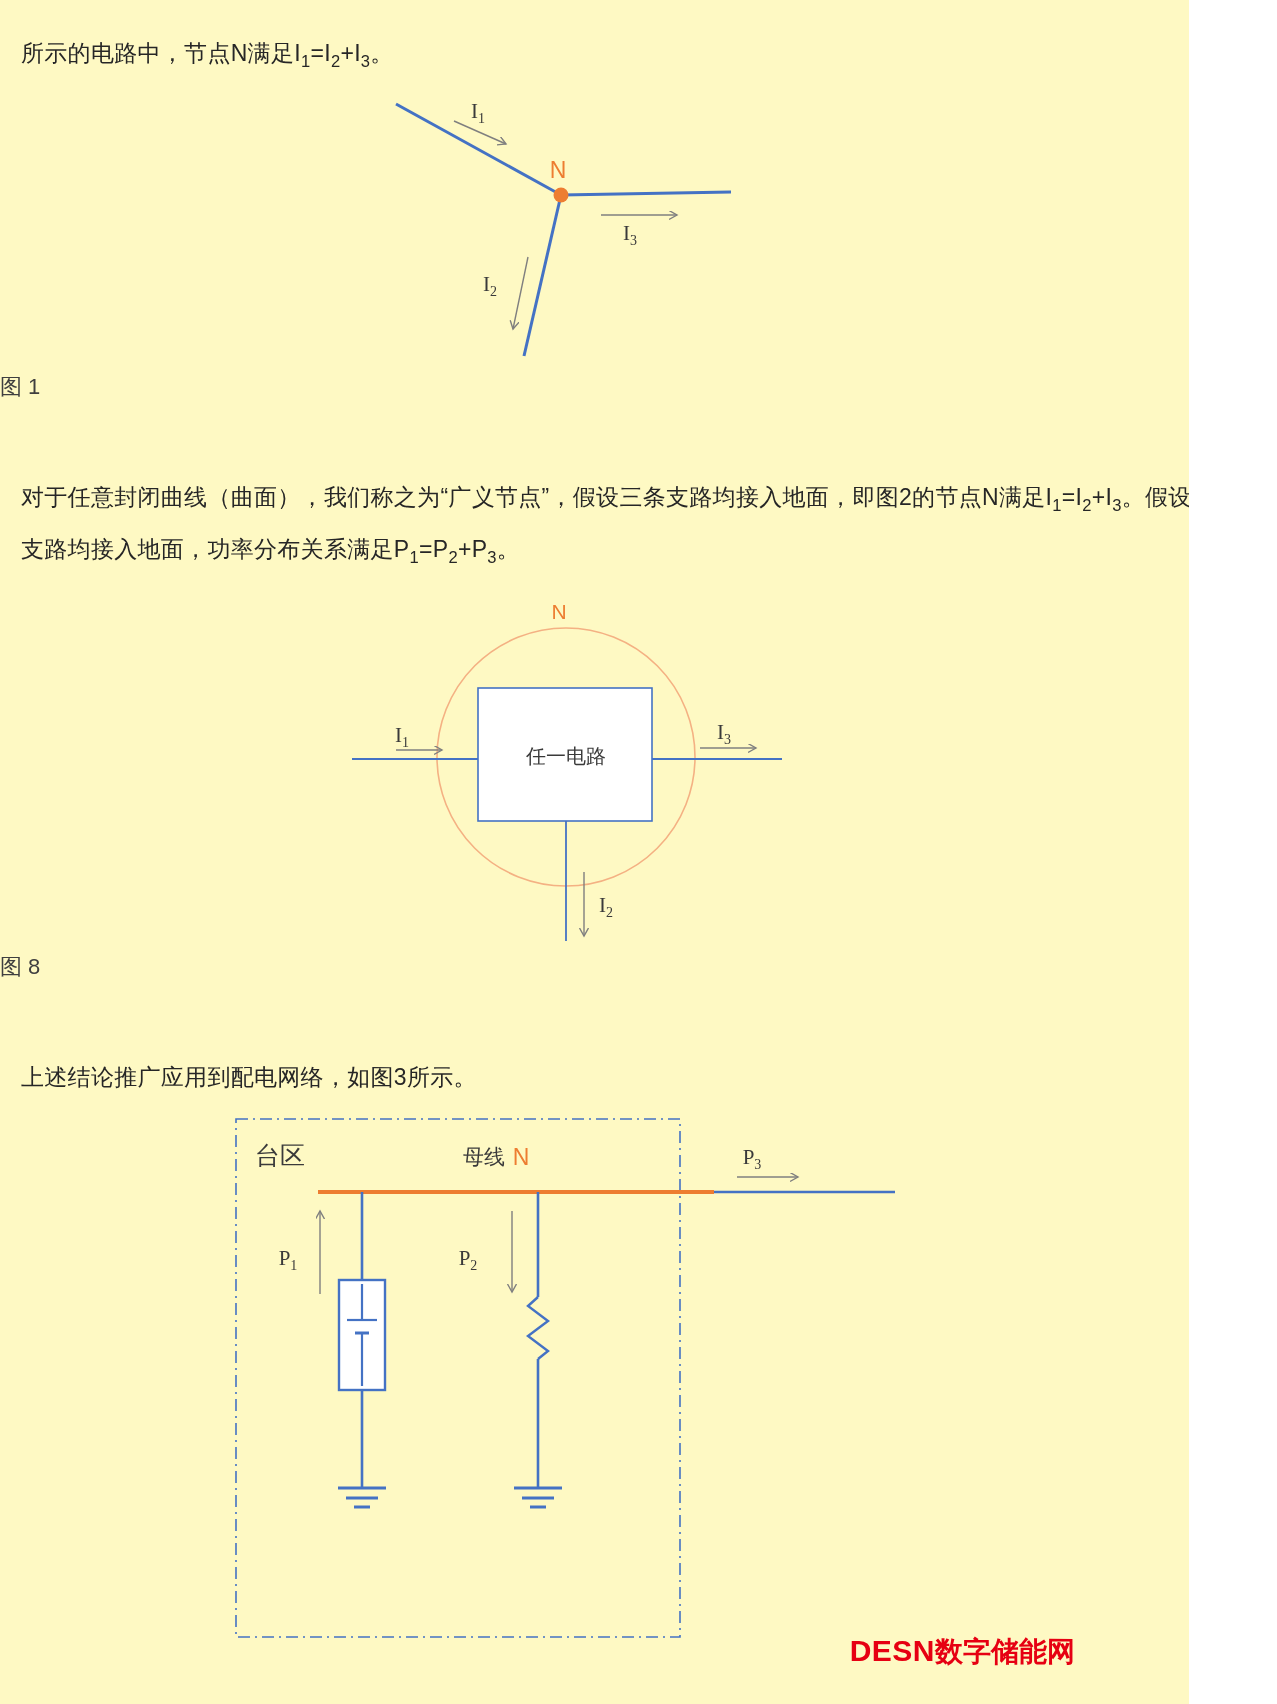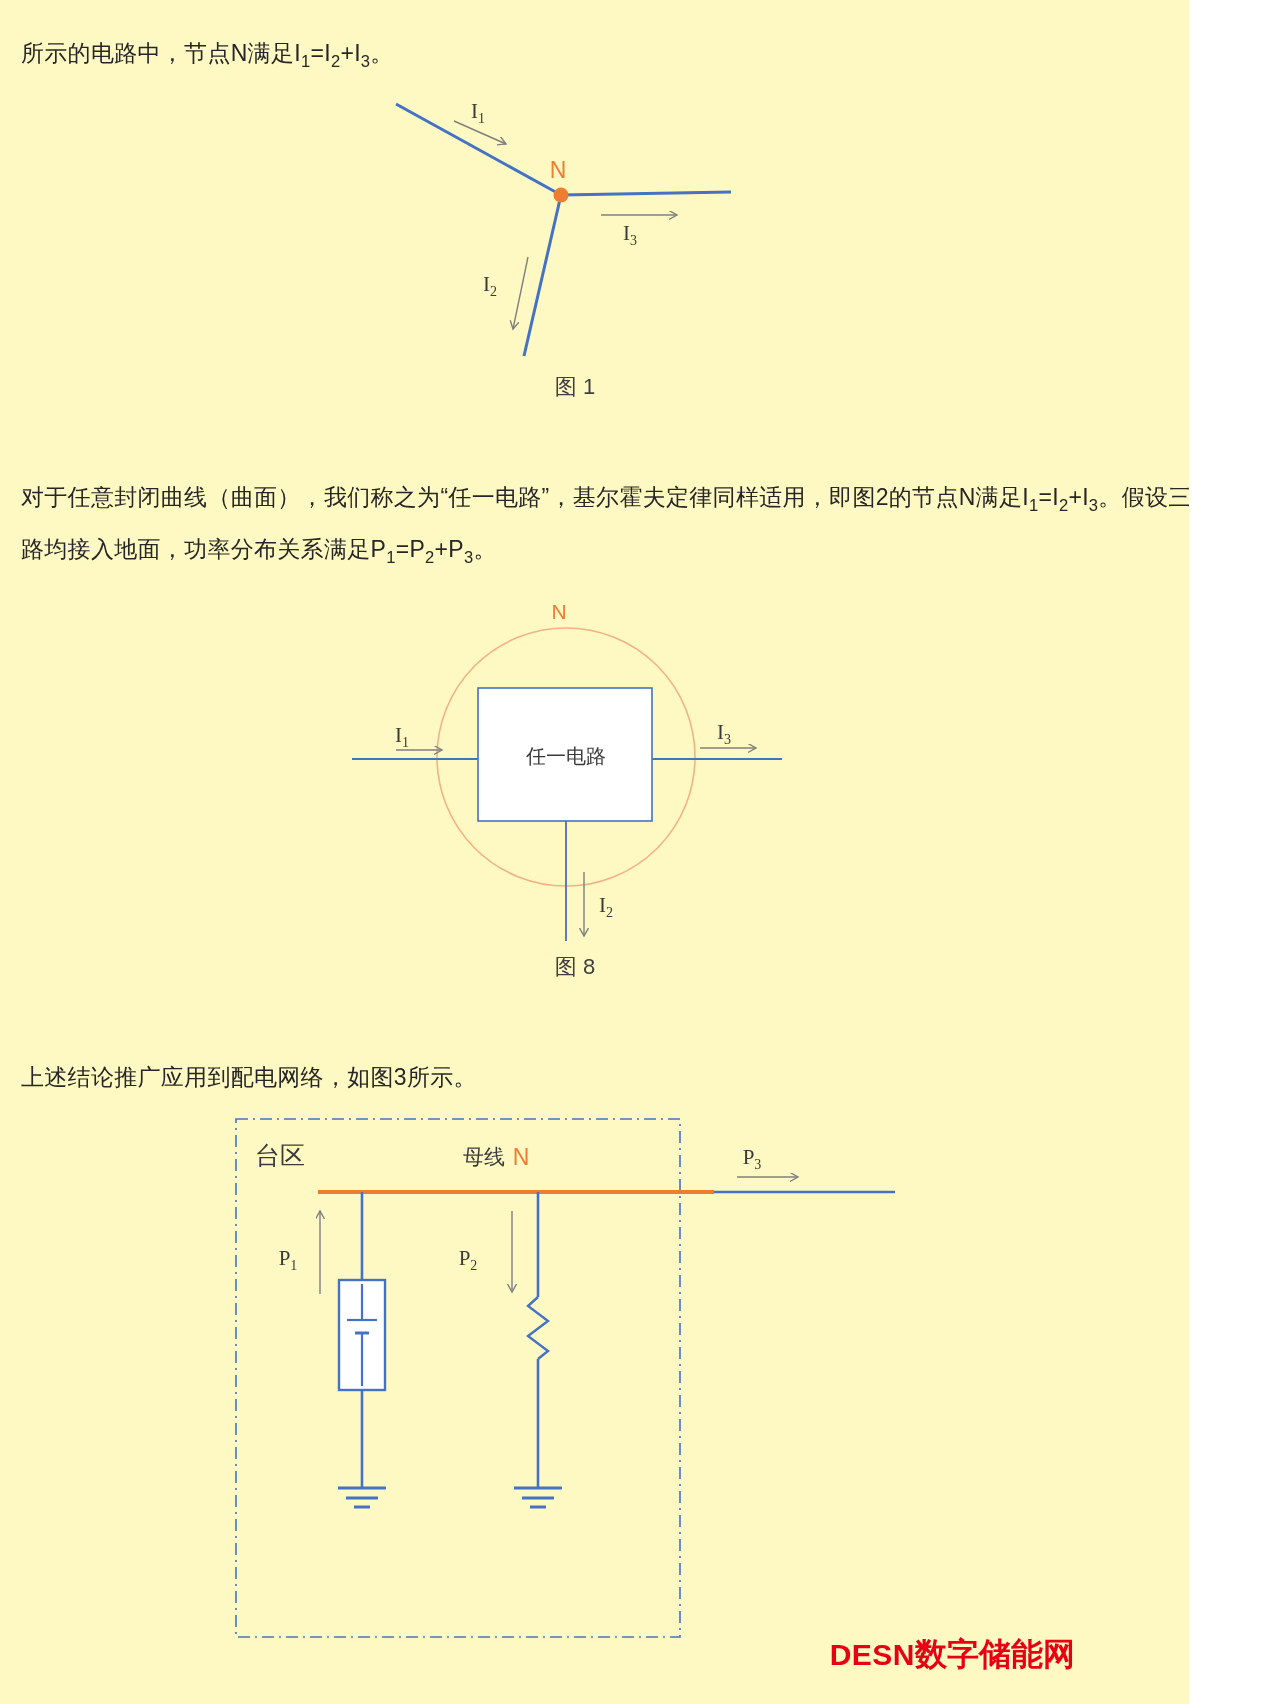--- a/index.html
+++ b/index.html
@@ -7,30 +7,30 @@
     width: 1277px; height: 1704px; background: #ffffff;
     font-family: "Liberation Sans", "DejaVu Sans", sans-serif;
   }
   .page { position: relative; width: 1189px; height: 1704px; background: #fef9c3; overflow: hidden; }
   .para {
     position: absolute; left: 21px; width: 1238px;
     font-size: 23px; line-height: 52px; color: #262626; letter-spacing: 0.3px;
   }
   .para sub { font-size: 72%; line-height: 0; }
   .caption {
-    position: absolute; left: 0px; width: 1150px; text-align: center;
+    position: absolute; left: 0px; width: 1150px; 
     font-size: 22px; color: #3f3f3f;
   }
   .fig { position: absolute; }
   .logo {
     position: absolute; top: 1633px; right: 114px; white-space: nowrap;
     font-weight: 700; color: #E60012;
   }
   .logo-brand { font-size: 30px; letter-spacing: 0.5px; }
-  .logo-suffix { font-size: 32px; }
+  .logo-suffix { font-size: 28px; }
   svg .wire { stroke: #4472C4; fill: none; }
   svg .arrow { stroke: #7f7f7f; stroke-width: 1.4; fill: none; }
   svg text { fill: #3a3a3a; }
   svg .serif { font-family: "Liberation Serif", "DejaVu Serif", serif; font-size: 21px; }
   svg .sub { font-size: 14px; }
   svg .cjk { font-family: "Liberation Sans", "DejaVu Sans", sans-serif; }
   svg .orange-label { fill: #ED7D31; font-family: "Liberation Sans", "DejaVu Sans", sans-serif; }
 </style>
 </head>
 <body>
@@ -53,21 +53,21 @@
     <line class="arrow" x1="124" y1="36" x2="176" y2="59" marker-end="url(#ah1)"></line>
     <text class="serif" x="148" y="33" text-anchor="middle"><tspan>I</tspan><tspan class="sub" dy="5">1</tspan></text>
     <line class="arrow" x1="271" y1="130" x2="347" y2="130" marker-end="url(#ah1)"></line>
     <text class="serif" x="300" y="155" text-anchor="middle"><tspan>I</tspan><tspan class="sub" dy="5">3</tspan></text>
     <line class="arrow" x1="198" y1="172" x2="183" y2="244" marker-end="url(#ah1)"></line>
     <text class="serif" x="160" y="206" text-anchor="middle"><tspan>I</tspan><tspan class="sub" dy="5">2</tspan></text>
   </svg>
 
   <div class="caption" style="top:372px">图 1</div>
 
-  <p class="para" style="top:448px"><span>对于任意封闭曲线（曲面），我们称之为“任一电路”，基尔霍夫定律同样适用，即图2的节点N满足</span><span><span>I</span><sub>1</sub><span>=</span><span>I</span><sub>2</sub><span>+</span><span>I</span><sub>3</sub><span>。</span></span><span>假设三条支路均接入地面，功率分布关系满足</span><span><span>P</span><sub>1</sub><span>=</span><span>P</span><sub>2</sub><span>+</span><span>P</span><sub>3</sub><span>。</span></span></p>
+  <p class="para" style="top:448px"><span>对于任意封闭曲线（曲面），我们称之为“广义节点”，假设三条支路均接入地面，即图2的节点N满足</span><span><span>I</span><sub>1</sub><span>=</span><span>I</span><sub>2</sub><span>+</span><span>I</span><sub>3</sub><span>。</span></span><span>假设三条支路均接入地面，功率分布关系满足</span><span><span>P</span><sub>1</sub><span>=</span><span>P</span><sub>2</sub><span>+</span><span>P</span><sub>3</sub><span>。</span></span></p>
 
   <svg class="fig" style="left:340px;top:592px" width="460" height="370" viewBox="0 0 460 370">
     <defs>
       <marker id="ah2" markerWidth="12" markerHeight="12" refX="8" refY="4.5" orient="auto" markerUnits="userSpaceOnUse">
         <path d="M0,0 L8,4.5 L0,9" fill="none" stroke="#7f7f7f" stroke-width="1.4"></path>
       </marker>
     </defs>
     <text x="219" y="27" text-anchor="middle" class="orange-label" font-size="21">N</text>
     <circle cx="226" cy="165" r="129" fill="none" stroke="#F4B183" stroke-width="1.6"></circle>
     <rect x="138" y="96" width="174" height="133" fill="#ffffff" stroke="#4472C4" stroke-width="1.6"></rect>

